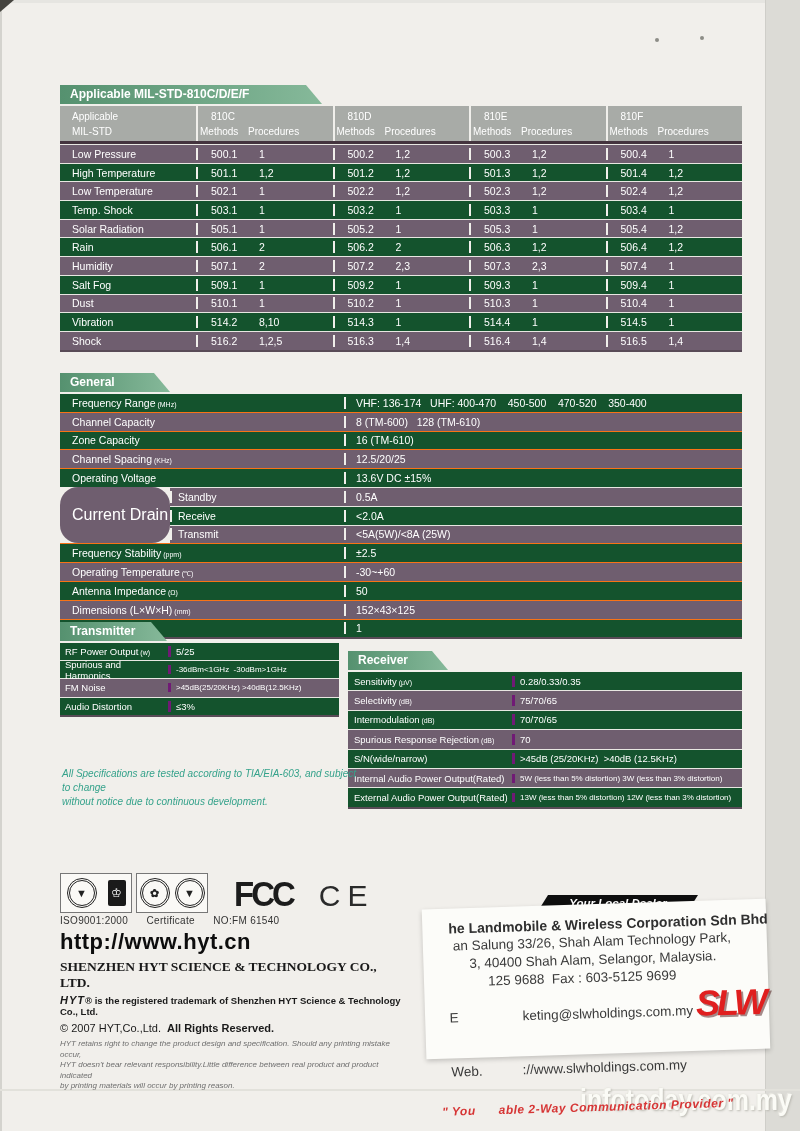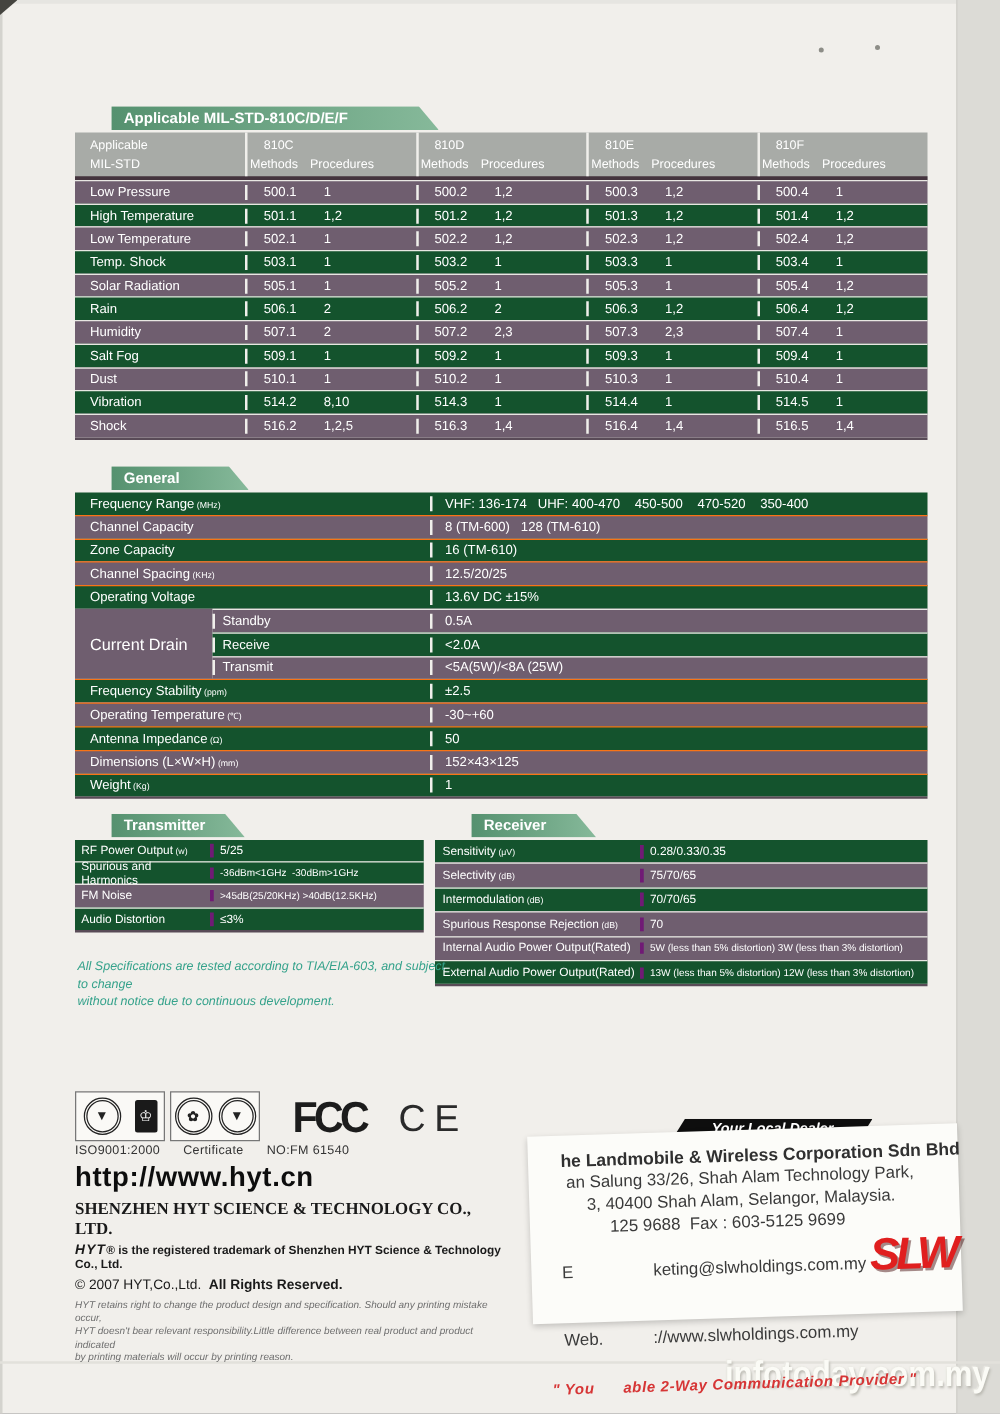--- a/index.html
+++ b/index.html
@@ -8,21 +8,21 @@
   
   .edge-top{position:absolute;left:0;top:0;width:100%;height:3px;background:#e6e5e1;}
   .edge-right{position:absolute;right:0;top:0;width:34px;height:100%;background:#dcdbd6;border-left:1px solid #cfcec9;}
   .edge-left{position:absolute;left:0;top:0;width:2px;height:100%;background:#d4d3ce;}
   .corner-tri{position:absolute;left:0;top:0;width:14px;height:12px;background:#45443f;clip-path:polygon(0 0,100% 0,0 100%);}
   .crease{position:absolute;left:0;top:1089px;width:100%;height:2px;background:#e2e1db;}
   .speck{position:absolute;width:4px;height:4px;border-radius:50%;background:#8d8d87;}
   
   .tab{color:#fff;font-weight:bold;font-size:12px;line-height:19px;padding-left:10px;
        background:linear-gradient(90deg,#55916f,#86b99a);
-       clip-path:polygon(0 0,calc(100% - 16px) 0,100% 100%,0 100%);margin-left:29px;}
+       clip-path:polygon(0 0,calc(100% - 16px) 0,100% 100%,0 100%);}
   
   .trow{display:flex;align-items:center;color:#fff;}
   .dark{background:#6f5e6f;}
   .light{background:#14532d;}
   .val{white-space:pre;}
   
   #mil{position:absolute;left:60px;top:85px;width:682px;}
   #mil .tab{width:252px;}
   #mil .tbl{margin-top:2px;border-bottom:2px solid #594b57;}
   #mil .hdr{display:flex;background:#a8aba7;color:#fff;height:35px;font-size:10px;border-bottom:3px solid #44343e;}
@@ -34,27 +34,27 @@
   #mil .trow{height:17.7px;font-size:10.5px;border-top:1px solid #e8e7e2;}
   
   #general{position:absolute;left:60px;top:373px;width:682px;}
   #general .tab{width:100px;}
   #general .tbl{margin-top:2px;border-bottom:2px solid #594b57;}
   #general .trow{height:17.8px;font-size:10.5px;border-top:1px solid #f97316;}
   #general .trow:first-child{border-top:none;}
   #general .lab{width:284px;padding-left:12px;box-sizing:border-box;}
   #general .vcell{flex:1;padding-left:10px;box-sizing:border-box;border-left:2px solid #f0efeb;}
   #general .drain{display:flex;}
-  #general .gcell{width:110px;background:#6f5e6f;color:#fff;font-size:13px;display:flex;align-items:center;padding-left:12px;box-sizing:border-box;}
+  #general .gcell{width:110px;background:#6f5e6f;color:#fff;font-size:16px;display:flex;align-items:center;padding-left:12px;box-sizing:border-box;border-radius:18px;}
   #general .dsub{flex:1;}
   #general .dsub .trow{border-top:1px solid #e8e7e2;}
   #general .scell{width:174px;padding-left:6px;box-sizing:border-box;border-left:2px solid #f0efeb;}
   .unit{font-size:7px;}
   
-  #transmitter{position:absolute;left:60px;top:651px;width:279px;}
+  #transmitter{position:absolute;left:60px;top:622px;width:279px;}
   #transmitter .tab{width:97px;}
   #receiver{position:absolute;left:348px;top:651px;width:394px;}
   #receiver .tab{width:90px;}
   .spec .tbl{margin-top:2px;border-bottom:2px solid #594b57;}
   .spec .trow{border-top:1px solid #e8e7e2;font-size:9.5px;}
   .spec .trow:first-child{border-top:none;}
   #transmitter .trow{height:17.2px;}
   #receiver .trow{height:18.4px;}
   #transmitter .lab{width:108px;padding-left:5px;box-sizing:border-box;}
   #receiver .lab{width:164px;padding-left:6px;box-sizing:border-box;}
@@ -323,20 +323,24 @@
           <div class="vcell val">75/70/65</div>
         </div>
         <div class="trow light">
           <div class="lab"><span>Intermodulation</span><span class="unit"> (dB)</span></div>
           <div class="vcell val">70/70/65</div>
         </div>
         <div class="trow dark">
           <div class="lab"><span>Spurious Response Rejection</span><span class="unit"> (dB)</span></div>
           <div class="vcell val">70</div>
         </div>
+        <div class="trow light">
+          <div class="lab"><span>S/N(wide/narrow)</span></div>
+          <div class="vcell val">&gt;45dB (25/20KHz)  &gt;40dB (12.5KHz)</div>
+        </div>
         <div class="trow dark">
           <div class="lab"><span>Internal Audio Power Output(Rated)</span></div>
           <div class="vcell val sm">5W (less than 5% distortion) 3W (less than 3% distortion)</div>
         </div>
         <div class="trow light">
           <div class="lab"><span>External Audio Power Output(Rated)</span></div>
           <div class="vcell val sm">13W (less than 5% distortion) 12W (less than 3% distortion)</div>
         </div>
       </div>
   </div>

